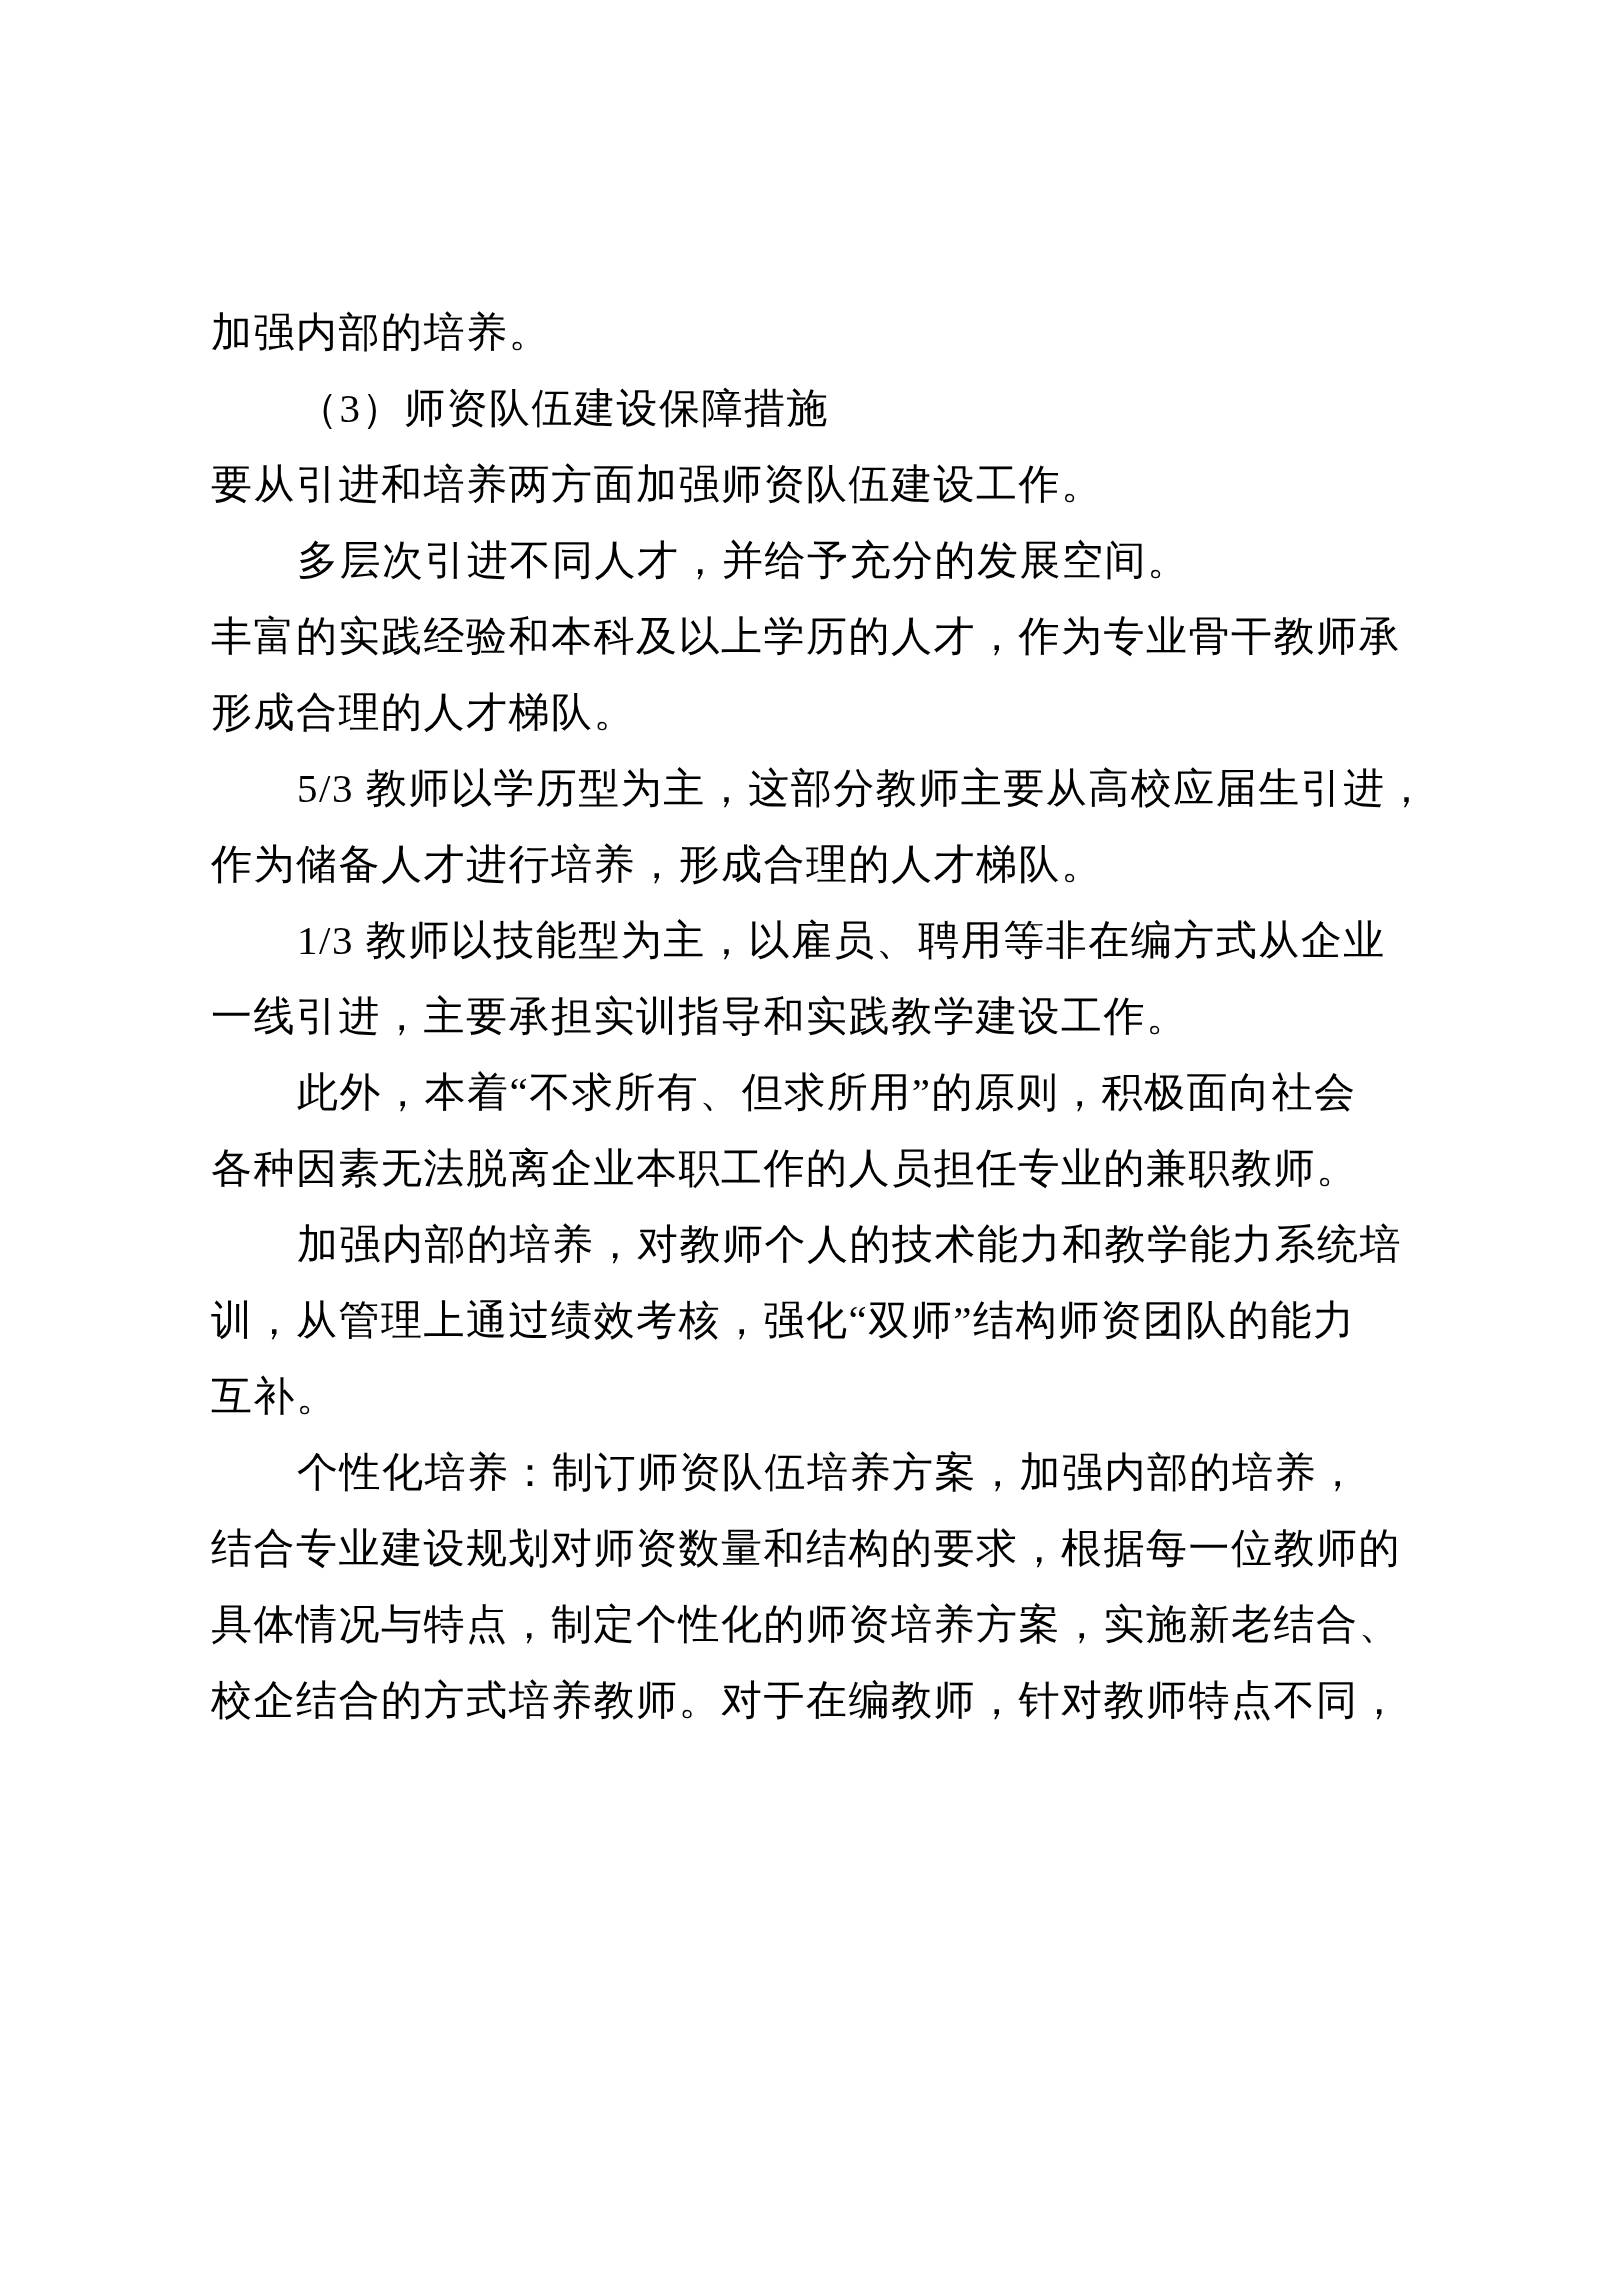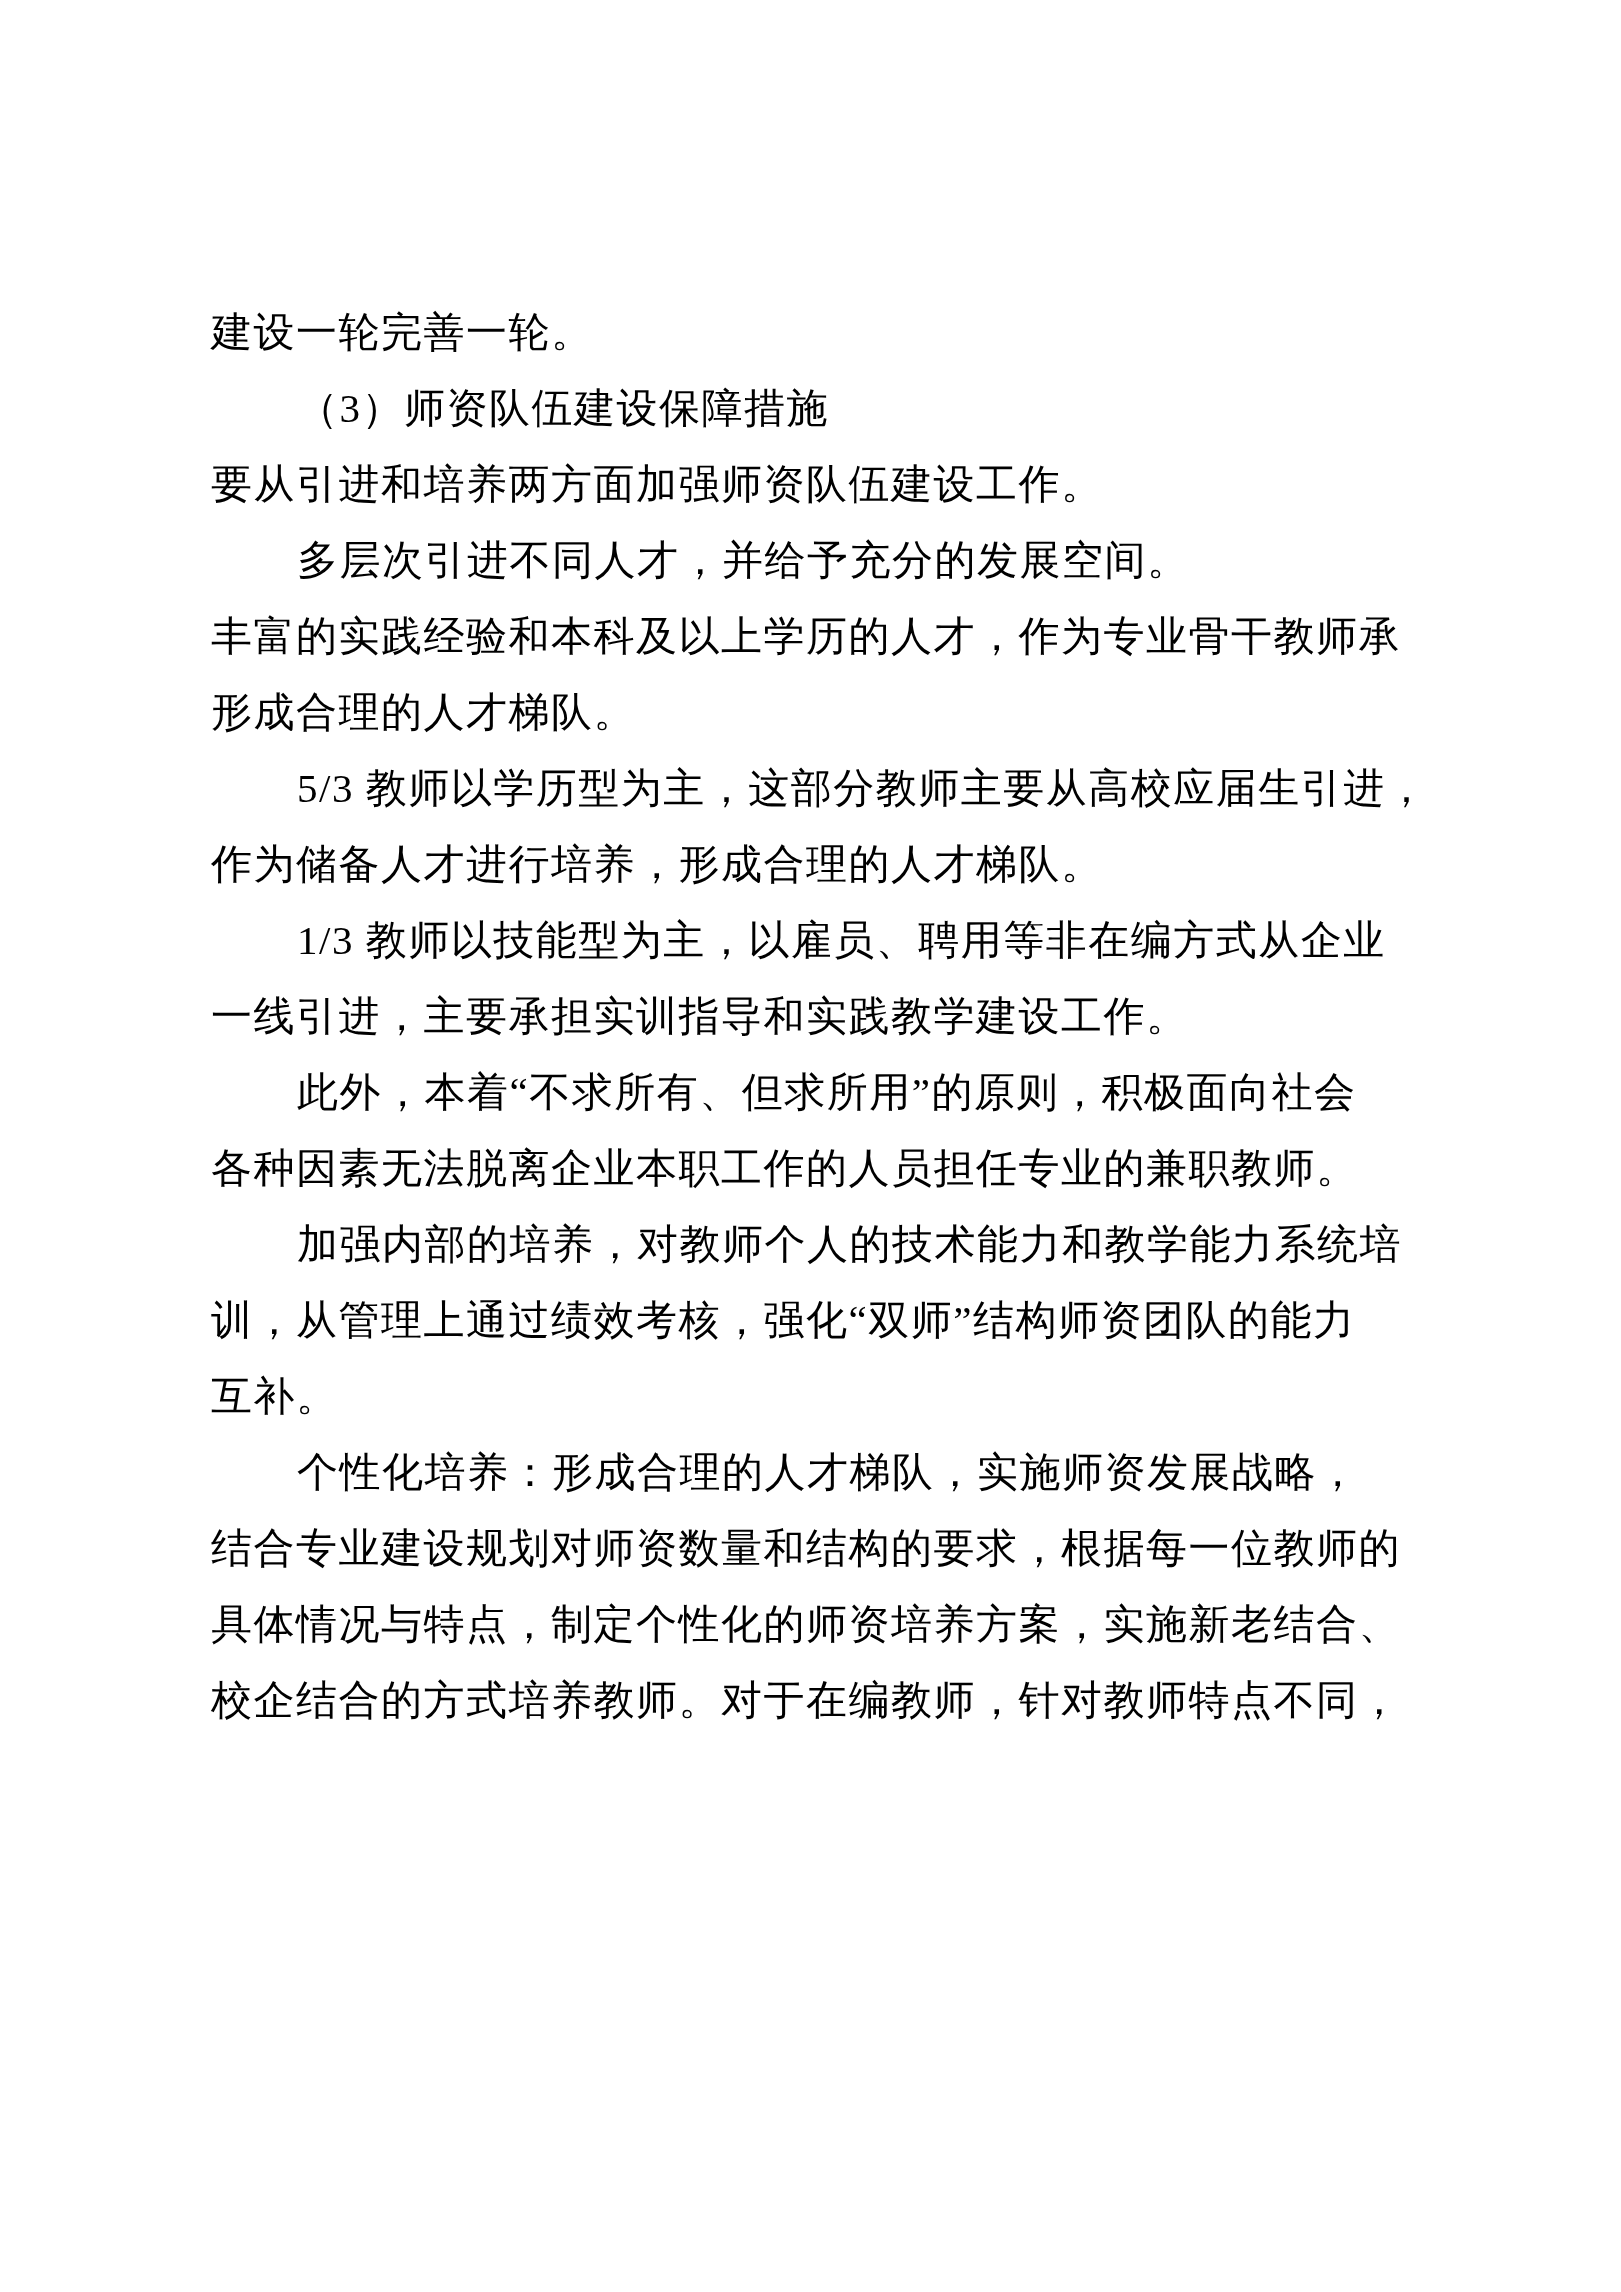--- a/index.html
+++ b/index.html
@@ -41,34 +41,34 @@
     font-size: 26.5px;
     line-height: 33px;
     letter-spacing: 0;
   }
 </style>
 </head>
 <body>
 
 <div class="page">
   <div class="textblock" id="textblock">
-      <div class="line">建设一轮完善一轮。</div>
+      <div class="line">加强内部的培养。</div>
       <div class="line indent">（3）师资队伍建设保障措施</div>
       <div class="line">要从引进和培养两方面加强师资队伍建设工作。</div>
       <div class="line indent">多层次引进不同人才，并给予充分的发展空间。</div>
       <div class="line">丰富的实践经验和本科及以上学历的人才，作为专业骨干教师承</div>
       <div class="line">形成合理的人才梯队。</div>
       <div class="line indent">5/3 教师以学历型为主，这部分教师主要从高校应届生引进，</div>
       <div class="line">作为储备人才进行培养，形成合理的人才梯队。</div>
       <div class="line indent">1/3 教师以技能型为主，以雇员、聘用等非在编方式从企业</div>
       <div class="line">一线引进，主要承担实训指导和实践教学建设工作。</div>
       <div class="line indent">此外，本着“不求所有、但求所用”的原则，积极面向社会</div>
       <div class="line">各种因素无法脱离企业本职工作的人员担任专业的兼职教师。</div>
       <div class="line indent">加强内部的培养，对教师个人的技术能力和教学能力系统培</div>
       <div class="line">训，从管理上通过绩效考核，强化“双师”结构师资团队的能力</div>
       <div class="line">互补。</div>
-      <div class="line indent">个性化培养：形成合理的人才梯队，实施师资发展战略，</div>
+      <div class="line indent">个性化培养：制订师资队伍培养方案，加强内部的培养，</div>
       <div class="line">结合专业建设规划对师资数量和结构的要求，根据每一位教师的</div>
       <div class="line">具体情况与特点，制定个性化的师资培养方案，实施新老结合、</div>
       <div class="line">校企结合的方式培养教师。对于在编教师，针对教师特点不同，</div>
     </div>
 </div>
 
 
 </body></html>

